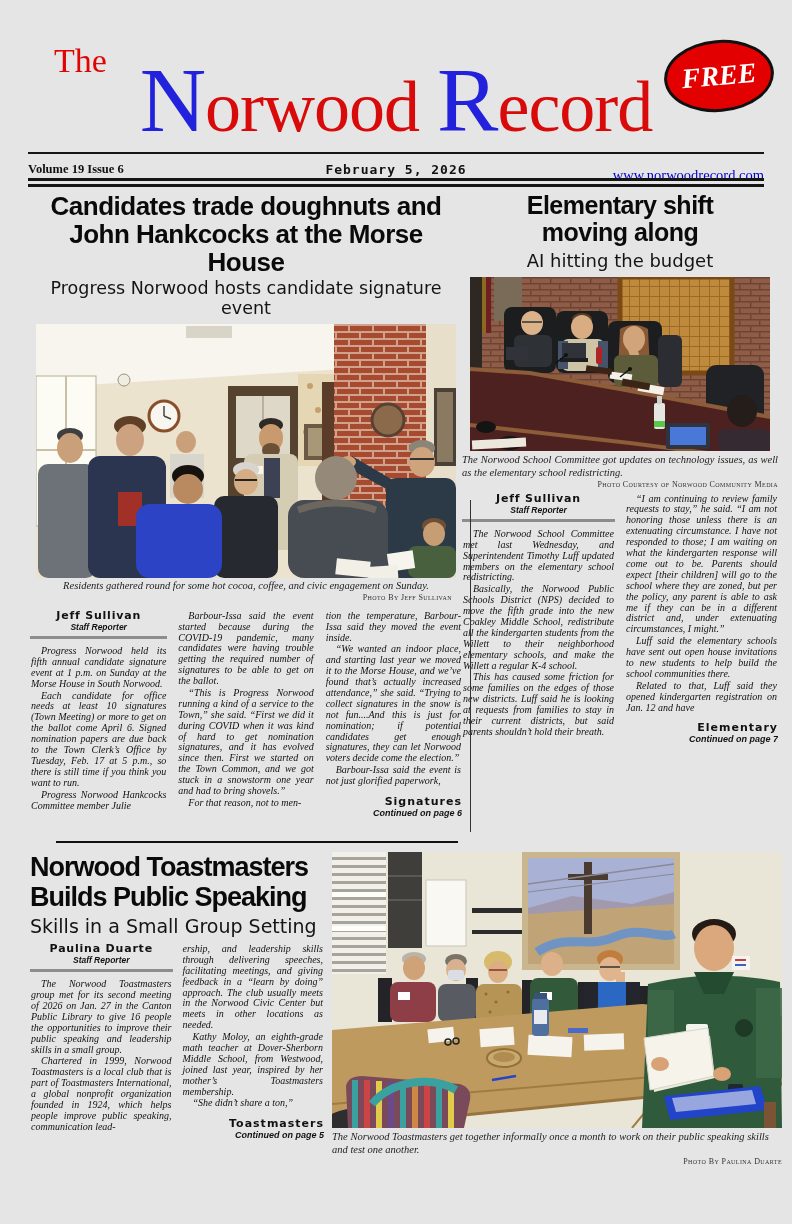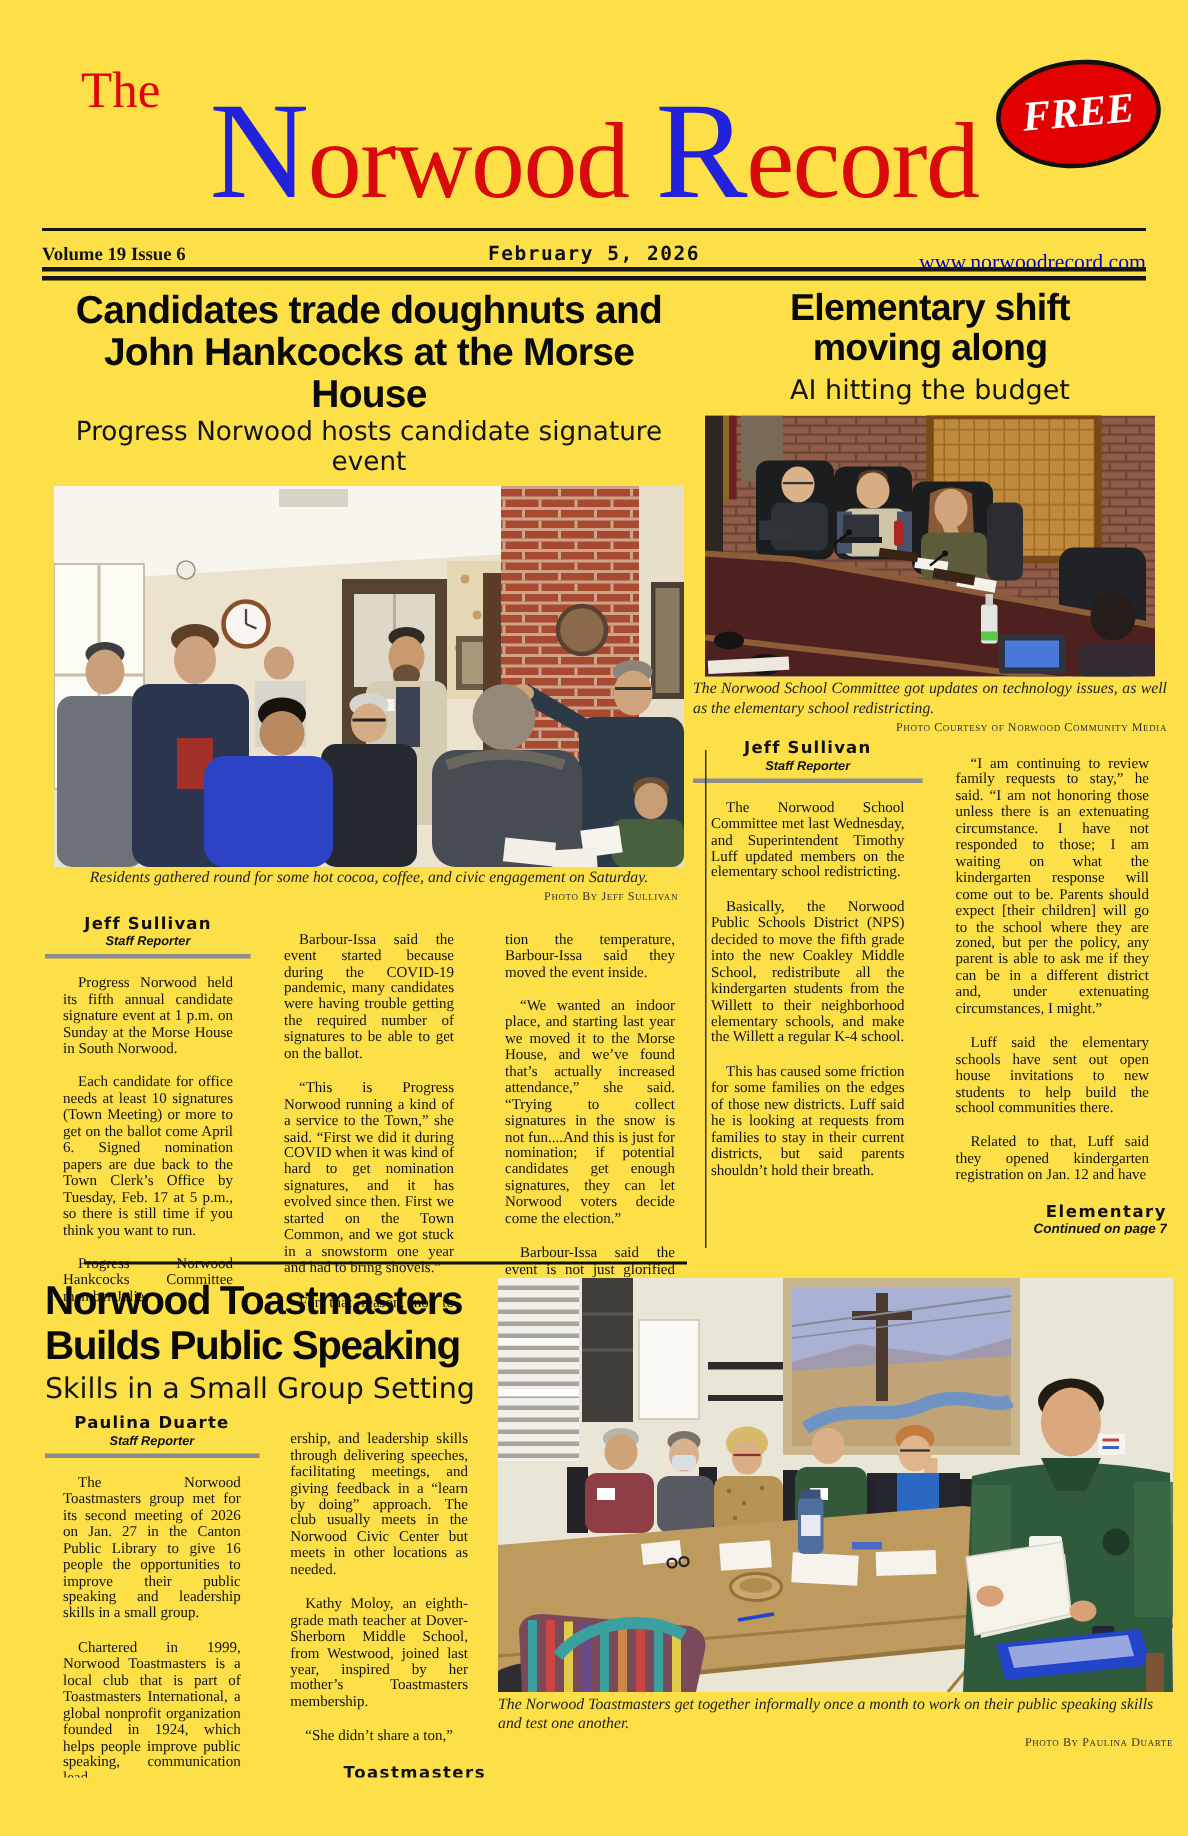--- a/index.html
+++ b/index.html
@@ -1,16 +1,16 @@
 <!DOCTYPE html>
 <html><head>
 <meta charset="utf-8">
 <style>
   html,body{margin:0;padding:0;background:#888;}
-  .page{position:relative;width:792px;height:1224px;background:#fde047;margin:0 auto;overflow:hidden;
+  .page{position:relative;width:792px;height:1224px;background:#e5e5e5;margin:0 auto;overflow:hidden;
         font-family:"Liberation Serif",serif;color:#111;}
   
   .the{position:absolute;left:54px;top:42px;font-size:34px;color:#e00505;font-family:"Liberation Serif",serif;}
   .mast-title{position:absolute;left:0;top:50px;width:100%;text-align:center;font-family:Liberation Serif, serif;
               font-size:72px;line-height:100px;letter-spacing:-1px;white-space:nowrap;pointer-events:none;}
   .mast-title .cap{font-size:92px;}
   .c-blue{color:#2222dd;} .c-red{color:#d80a0a;}
   .free-badge{position:absolute;right:18px;top:40px;width:104px;height:66px;background:#e20000;border:3px solid #111;
               border-radius:50%;display:flex;align-items:center;justify-content:center;transform:rotate(-5deg);
               color:#fff;font-style:italic;font-weight:bold;font-size:28px;font-family:"Liberation Serif",serif;z-index:5;}
@@ -25,21 +25,21 @@
   .hl{font-family:"Liberation Sans",sans-serif;font-weight:700;letter-spacing:-0.5px;text-align:center;color:#0a0a0a;}
   .subhead{font-family:"DejaVu Sans",sans-serif;text-align:center;color:#141414;}
   .caption{font-style:italic;font-size:10.5px;line-height:1.22;color:#222;}
   .credit{font-variant:small-caps;font-size:8px;letter-spacing:0.4px;text-align:right;color:#333;}
   .byline{text-align:center;}
   .byline-name{font-family:"DejaVu Sans",sans-serif;font-weight:700;font-size:11px;letter-spacing:0.8px;}
   .byline-role{font-family:"Liberation Sans",sans-serif;font-style:italic;font-weight:700;font-size:8.5px;margin-top:1px;}
   .byline-rule{height:3px;background:#8d8d8d;margin:4px 0 7px 0;}
   .art-body{display:flex;gap:10px;text-align:justify;font-size:10px;line-height:1.09;overflow:hidden;}
   .art-body .col{flex:1;min-width:0;}
-  .art-body p{margin:12px;text-indent:10px;}
+  .art-body p{margin:1px;text-indent:10px;font-style:italic;}
   .art-body p.noindent{text-indent:0;}
   .jump{text-align:right;margin-top:9px;}
   .jump-title{font-family:"DejaVu Sans",sans-serif;font-weight:700;font-size:11px;letter-spacing:1px;}
   .jump-cont{font-family:"Liberation Sans",sans-serif;font-weight:700;font-style:italic;font-size:9px;margin-top:1px;}
   .photo{display:block;background:#ddd;}
   
   .top-section{position:absolute;top:192px;left:30px;width:748px;height:648px;display:flex;}
   .left-art{width:432px;position:relative;}
   .left-art .hl{font-size:26px;line-height:28px;}
   .left-art .subhead{font-size:17.5px;margin-top:2px;}
@@ -170,21 +170,21 @@
           <rect x="252" y="176" width="100" height="78" rx="16" fill="#474b52"></rect>
           <path d="M262,186 Q300,172 340,186" fill="none" stroke="#6b665e" stroke-width="7"></path>
           <ellipse cx="398" cy="202" rx="12" ry="8" fill="#6e4f35"></ellipse>
           <ellipse cx="398" cy="210" rx="11" ry="12" fill="#c79e74"></ellipse>
           <rect x="372" y="222" width="48" height="32" rx="8" fill="#49603f"></rect>
           <rect x="352" y="228" width="26" height="18" fill="#f6f4ec" transform="rotate(-8 365 237)"></rect>
           <rect x="300" y="236" width="34" height="16" fill="#f2efe6" transform="rotate(6 317 244)"></rect>
           <rect x="332" y="242" width="30" height="14" fill="#f2efe6" transform="rotate(-4 347 249)"></rect>
         </svg>
       </div>
-      <div class="caption">Residents gathered round for some hot cocoa, coffee, and civic engagement on Saturday.</div>
+      <div class="caption">Residents gathered round for some hot cocoa, coffee, and civic engagement on Sunday.</div>
       <div class="credit">Photo By Jeff Sullivan</div>
 
       <div class="art-body">
         <div class="col">
           <div class="byline">
             <div class="byline-name">Jeff Sullivan</div>
             <div class="byline-role">Staff Reporter</div>
             <div class="byline-rule"></div>
           </div>
           <p>Progress Norwood held its fifth annual candidate signature event at 1 p.m. on Sunday at the Morse House in South Norwood.</p>

